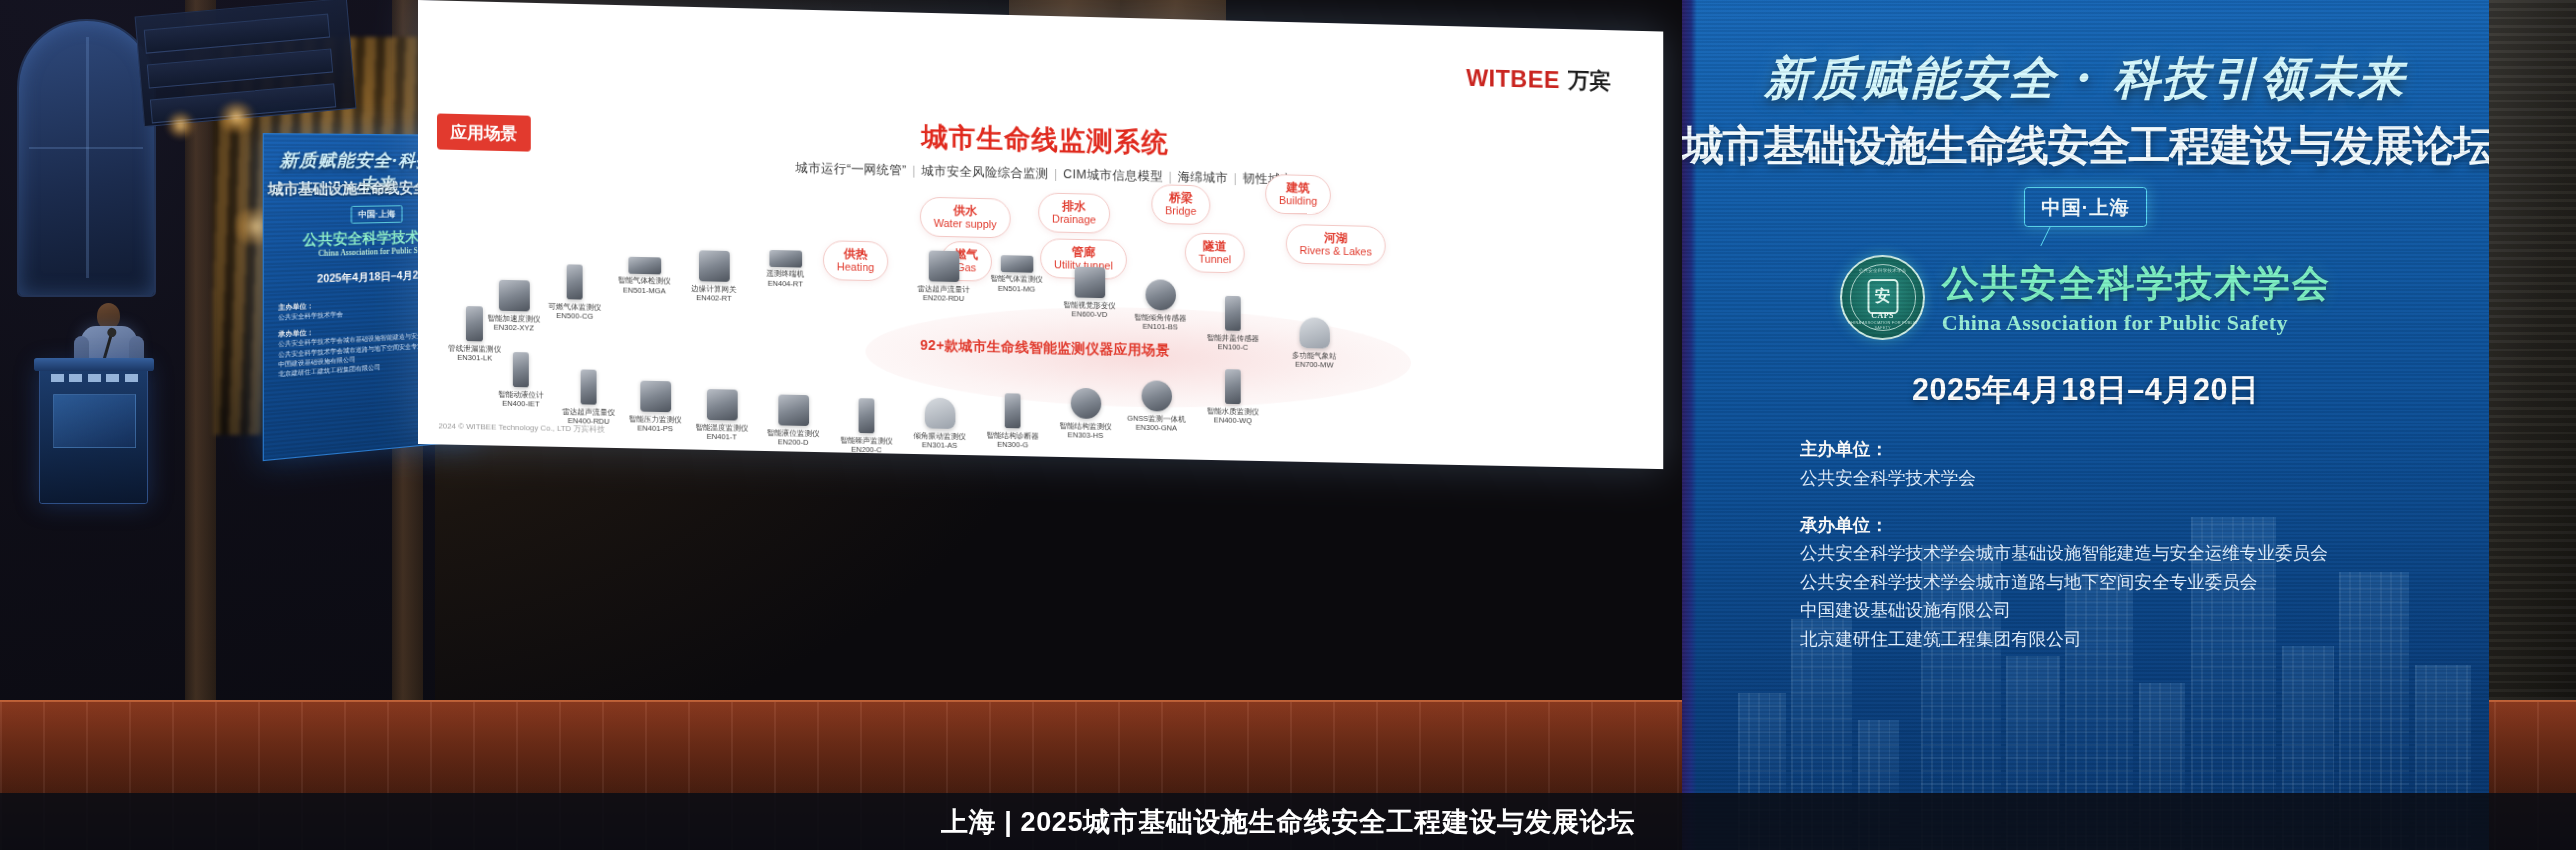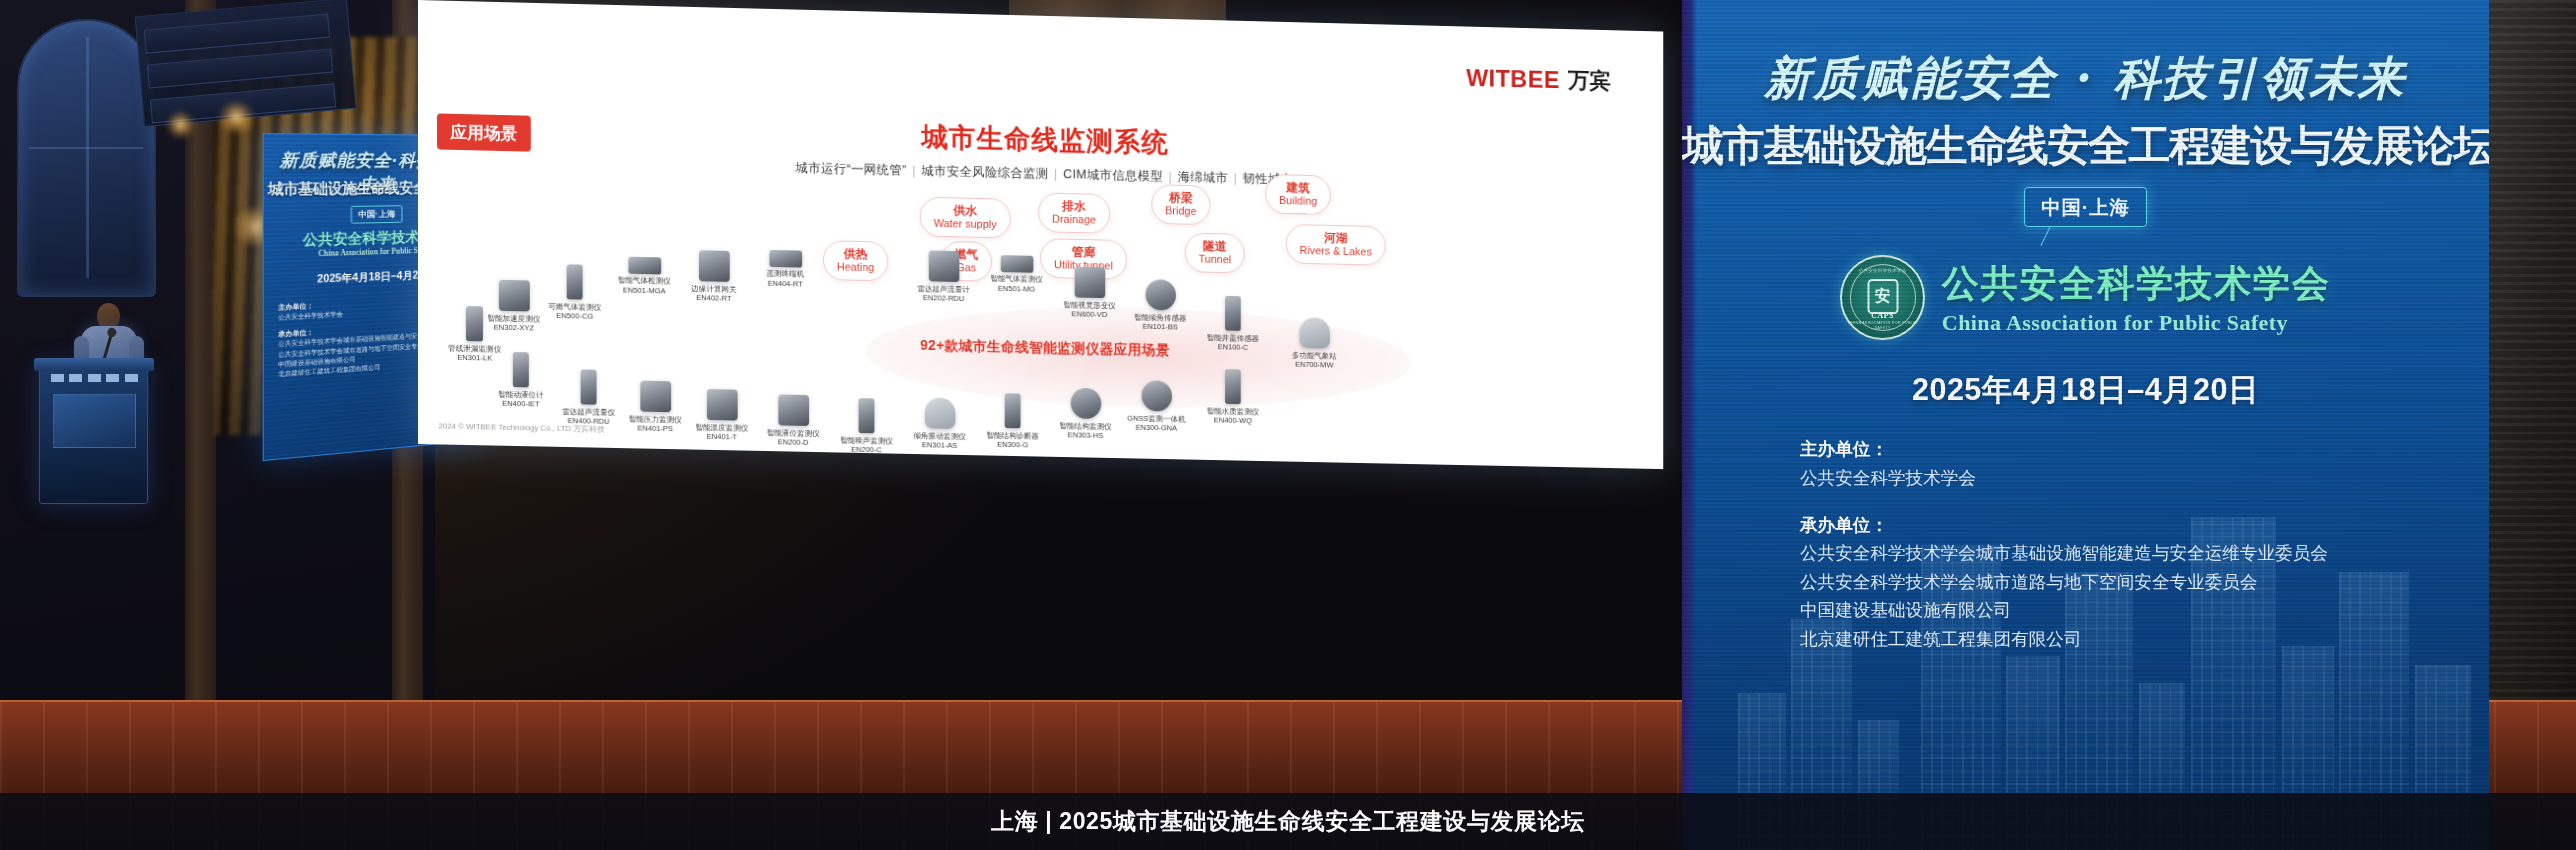--- a/index.html
+++ b/index.html
@@ -392,21 +392,21 @@
   .r-orgs .spacer { display: block; height: 18.5px; }
 
   
   .caption-bar {
     position: absolute; left: 0; bottom: 0; width: 2576px; height: 57px;
     background: rgba(10,12,20,.88);
     display: flex; align-items: center; justify-content: center;
     z-index: 40;
   }
   .caption-bar span {
-    color: #ffffff; font-size: 23px; font-weight: 700; letter-spacing: 0.6px;
+    color: #ffffff; font-size: 27px; font-weight: 700; letter-spacing: 0.6px;
   }
 </style>
 </head>
 <body>
 
 <div id="stage">
 
   <div class="venue-left"></div>
   <div class="arch"></div>
   <div class="wood-col" style="left:185px;"></div>

